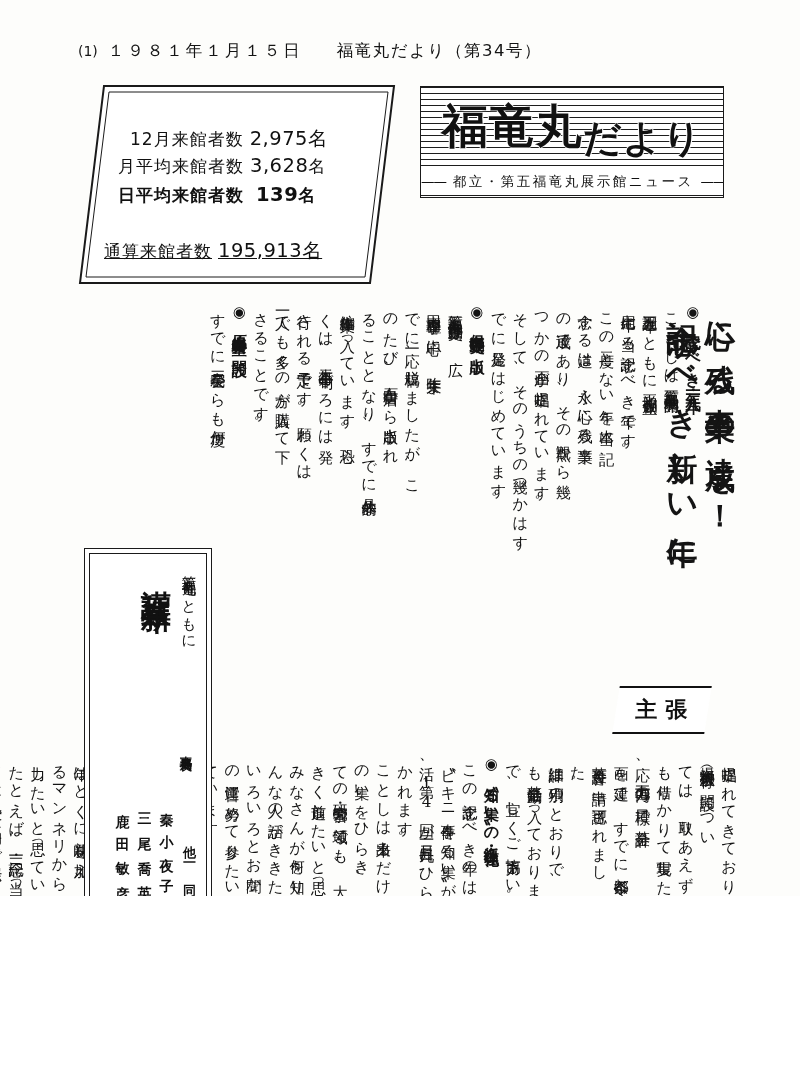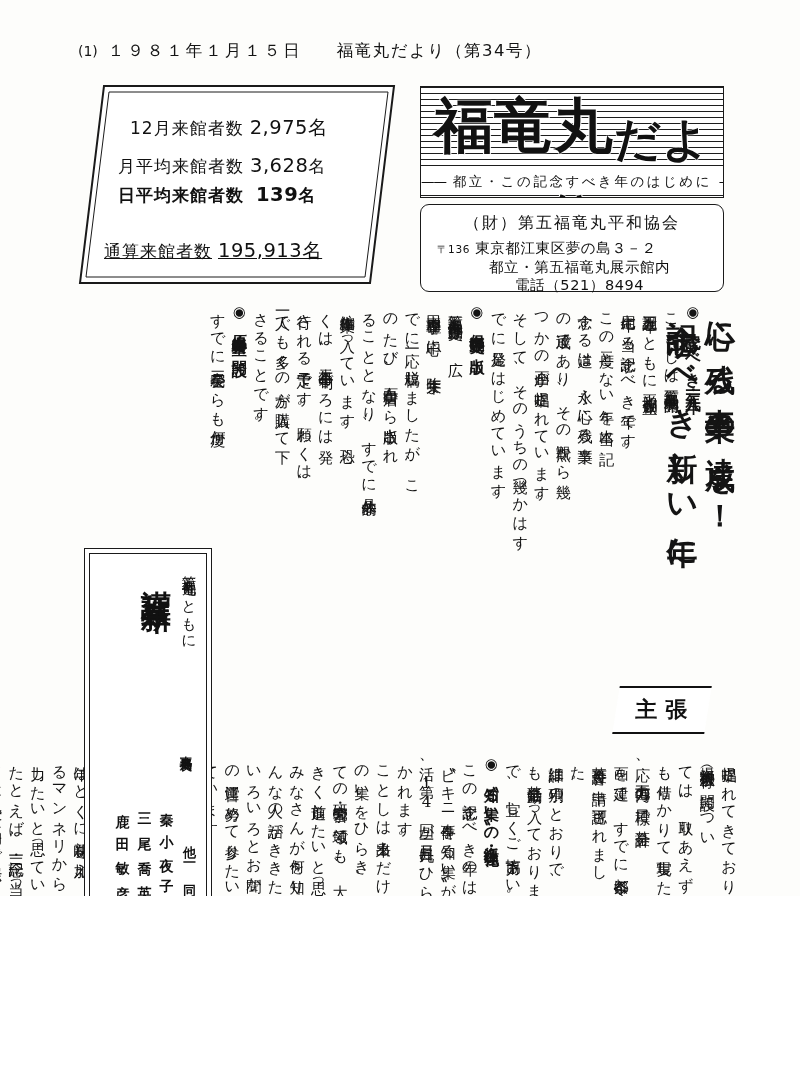--- a/index.html
+++ b/index.html
@@ -49,21 +49,21 @@
     width: 318px; height: 205px;
   }
   .stat-line {
     position: absolute;
     white-space: nowrap;
     font-size: 17px;
     letter-spacing: 1px;
     color: #111;
   }
   .stat-line .num { font-size: 19.5px; letter-spacing: 0.5px; }
-  .s1 { left: 52px; top: 32px; }
+  .s1 { left: 52px; top: 43px; }
   .s2 { left: 40px; top: 72px; }
   .s3 { left: 40px; top: 101px; font-weight: bold; }
   .s4 { left: 26px; top: 155px; text-decoration: underline; }
   .sp { display:inline-block; width: 6px; }
 
   
   .masthead {
     position: absolute;
     left: 420px;
     top: 86px;
@@ -87,22 +87,22 @@
     text-align: center;
     line-height: 74px;
     letter-spacing: 1px;
     color: #111;
     -webkit-text-stroke: 0px;
     text-shadow:
       1px 0 0 #fff, -1px 0 0 #fff,
       0 0 2px #fff;
     mix-blend-mode: normal;
   }
-  .masthead-title .big { font-size: 59px; margin-top: 43px; }
-  .masthead-title .small { font-size: 46px; position: relative; top: 9px; }
+  .masthead-title .big { font-size: 46px; margin-top: 43px; }
+  .masthead-title .small { font-size: 38px; position: relative; top: 9px; }
   .masthead-sub {
     position: absolute;
     left: 0; right: 0;
     bottom: 4px;
     text-align: center;
     font-size: 13.5px;
     letter-spacing: 2.5px;
     background: #fff;
     padding: 3px 0 2px 0;
     color: #111;
@@ -304,31 +304,23 @@
         <span>日平均来館者数</span><span class="sp"></span><span class="sp"></span><span class="num">139</span><span>名</span>
       </div>
       <div class="stat-line s4">
         <span>通算来館者数</span><span class="sp"></span><span class="num">195,913名</span>
       </div>
     </div>
   </div>
 
   <div class="masthead">
     <div class="masthead-title"><span class="big">福竜丸</span><span class="small">だより</span></div>
-    <div class="masthead-sub"><span class="dash">——</span> <span>都立・この記念すべき年のはじめに</span> <span class="dash">——</span></div>
-  </div>
-
-  <div class="contact-box">
-    <div class="org-name">（財）第五福竜丸平和協会</div>
-    <div class="addr">
-      <span class="zip">〒136</span> <span>東京都江東区夢の島３－２</span>
-      <span class="l2">都立・第五福竜丸展示館内</span>
-      <span class="l3">電話（521）8494</span>
-    </div>
-  </div>
+    <div class="masthead-sub"><span class="dash">——</span> <span>都立・第五福竜丸展示館ニュース</span> <span class="dash">——</span></div>
+  </div>
+
 
   <div class="headline-wrap">
     <div class="vheadline h1">記念すべき新しい年に</div>
     <div class="vheadline h2">心に残る事業の達成を！</div>
   </div>
   <div class="shuchou">
     <span>主張</span>
   </div>
 
   <div id="cols-upper">

